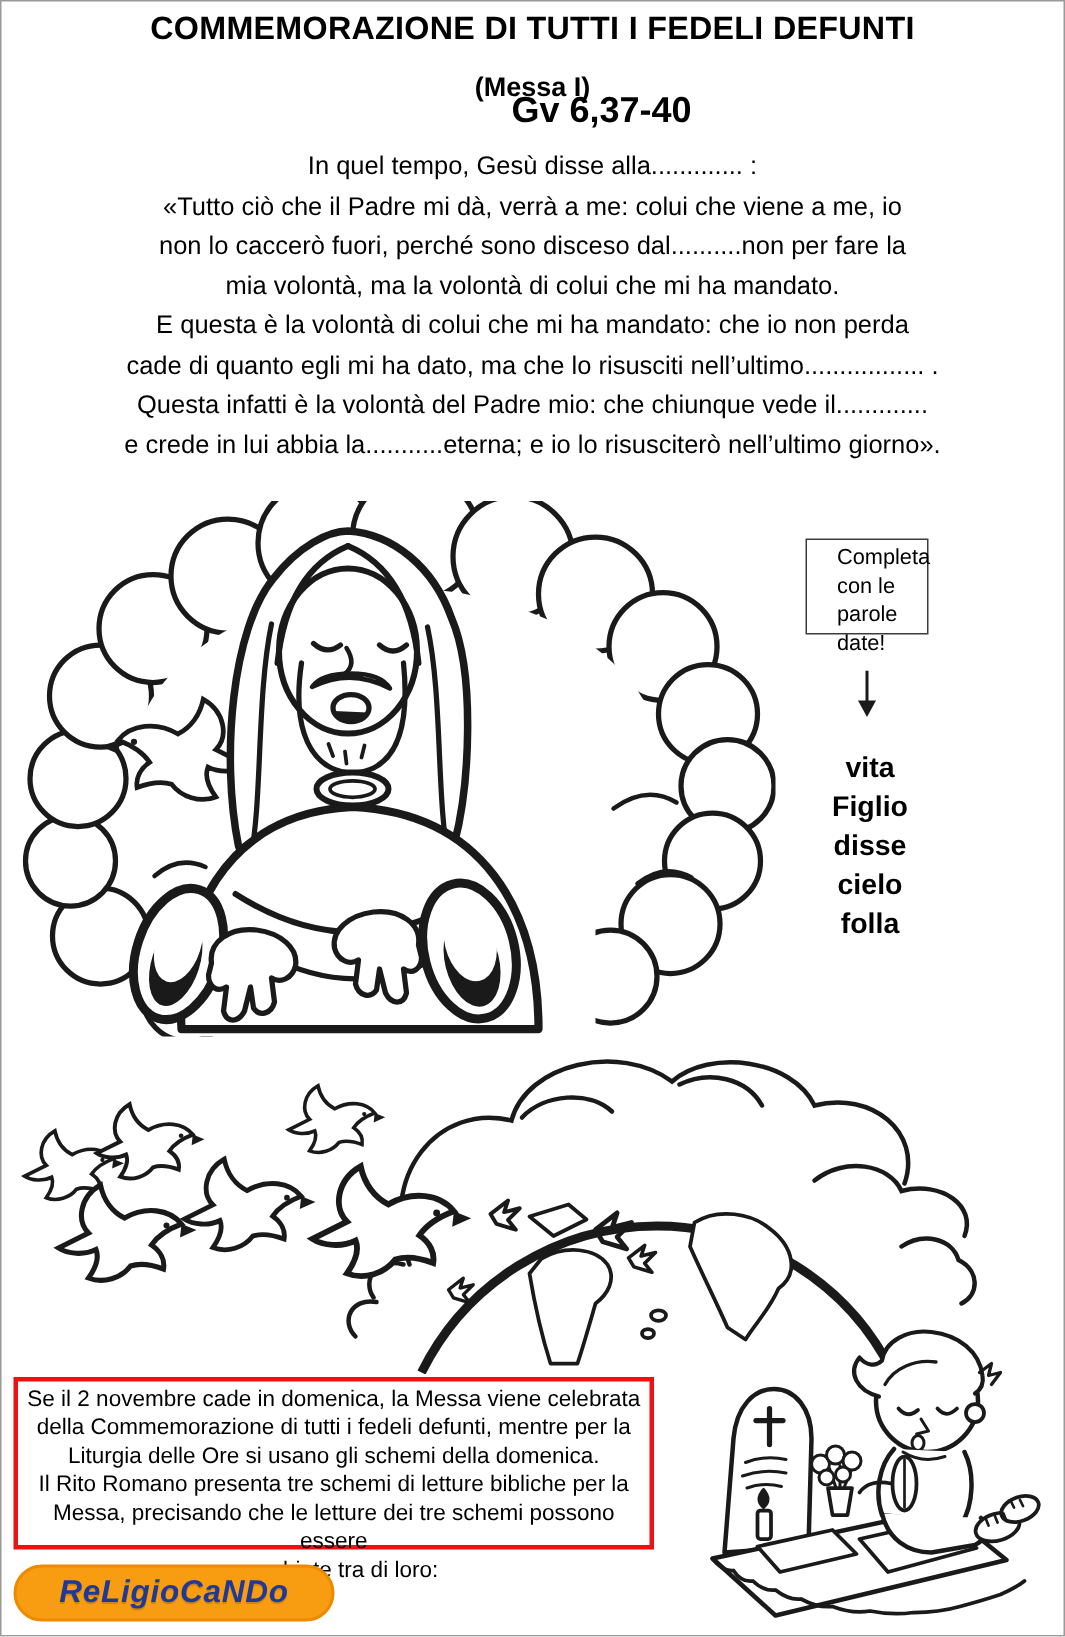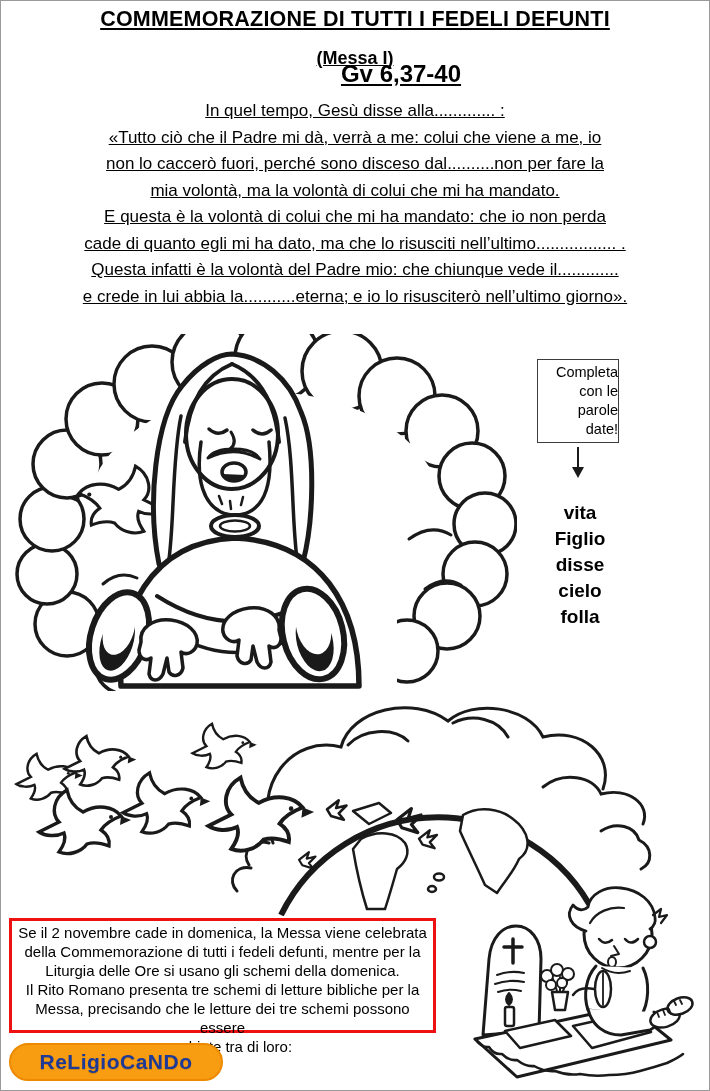--- a/index.html
+++ b/index.html
@@ -2,45 +2,45 @@
 <html><head>
 <meta charset="utf-8">
 <style>
   html,body{margin:0;padding:0;background:#e8e8e8;}
   .page{
     position:relative;width:710px;height:1091px;background:#fff;
     border:1px solid #9a9a9a;box-sizing:border-box;overflow:hidden;
     font-family:"Liberation Sans","DejaVu Sans",sans-serif;color:#000;
     margin:0 auto;
   }
-  .ctr{position:absolute;left:0;width:100%;text-align:center;text-decoration:underline;}
+  .ctr{position:absolute;left:0;width:100%;text-align:center;}
   .title1{top:6px;font-weight:bold;font-size:21.5px;letter-spacing:0.2px;}
   .title2{top:47px;font-weight:bold;font-size:18px;}
   .title3{top:59px;font-weight:bold;font-size:24px;padding-left:46px;}
   .gospel{top:97px;font-size:17px;line-height:26.5px;}
   .completa-box{
-    position:absolute;left:536px;top:358px;width:82px;height:84px;
-    border:1px solid #3c3c3c;box-sizing:border-box;text-align:right;
-    font-size:14.5px;line-height:19px;padding-top:3px;background:#fff;
+    position:absolute;left:536px;top:358px;width:82px;height:64px;
+    border:1px solid #3c3c3c;box-sizing:border-box;text-align:left;
+    font-size:14.5px;line-height:19px;padding-top:3px;background:#fff;padding-left:20px;
   }
   .arrow-wrap{position:absolute;left:567px;top:446px;width:20px;height:32px;}
   .words{
     position:absolute;left:518px;top:499px;width:122px;text-align:center;
     font-weight:bold;font-size:19px;line-height:26px;
   }
   .illus{position:absolute;}
   .note-box{
     position:absolute;left:8px;top:917px;width:427px;height:115px;
     border:3px solid #ee1111;box-sizing:border-box;background:#fff;
     text-align:center;font-size:15px;line-height:19px;padding-top:2px;
   }
   .logo{
     position:absolute;left:8px;top:1042px;width:214px;height:38px;
     background:#F89C12;border:2px solid #ED8A00;border-radius:20px;
-    box-sizing:border-box;display:flex;align-items:center;justify-content:center;
+    box-sizing:border-box;display:flex;align-items:center;justify-content:center;font-style:italic;
   }
   .logo span{
     font-weight:bold;font-size:21px;color:#1F3A96;letter-spacing:0.5px;
     text-shadow:0 1px 0 rgba(0,0,0,0.15);
   }
   svg{display:block;}
 </style>
 </head>
 <body>
 

